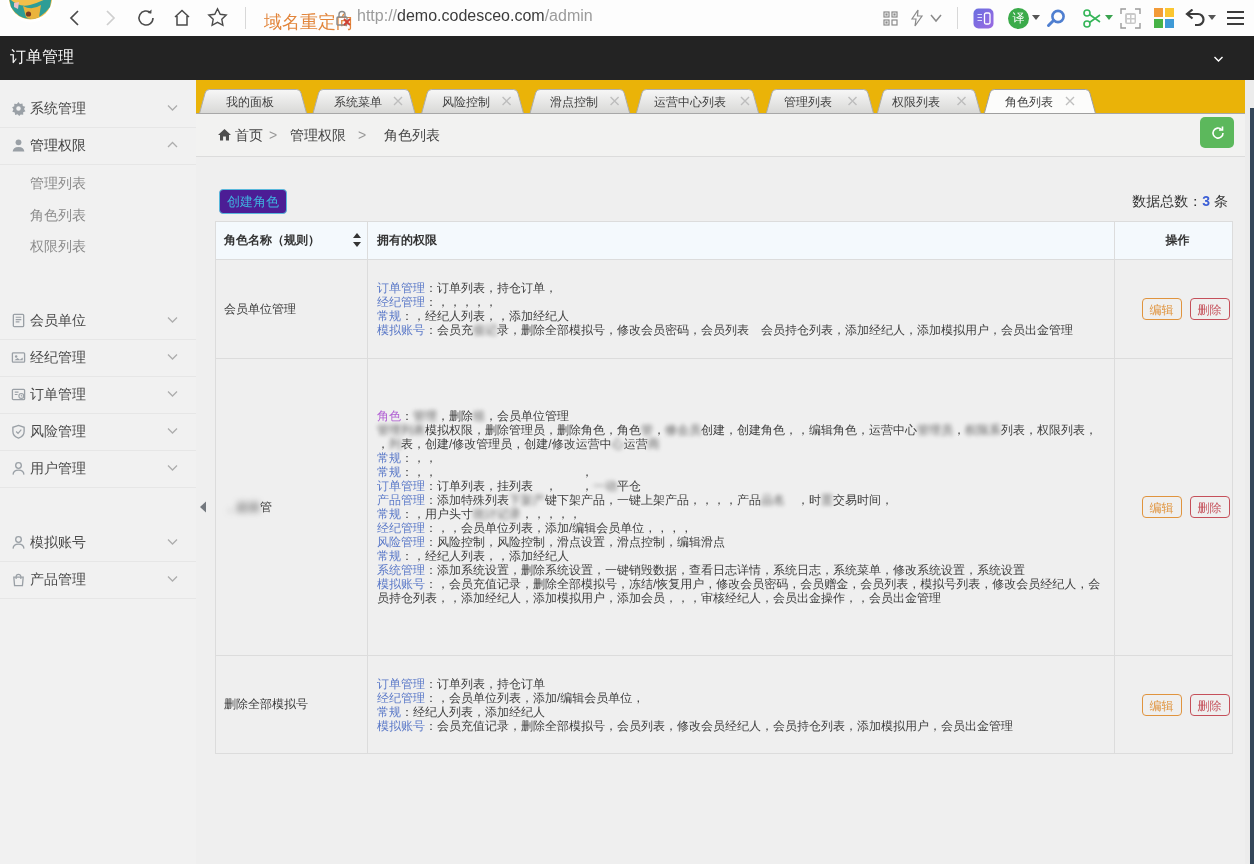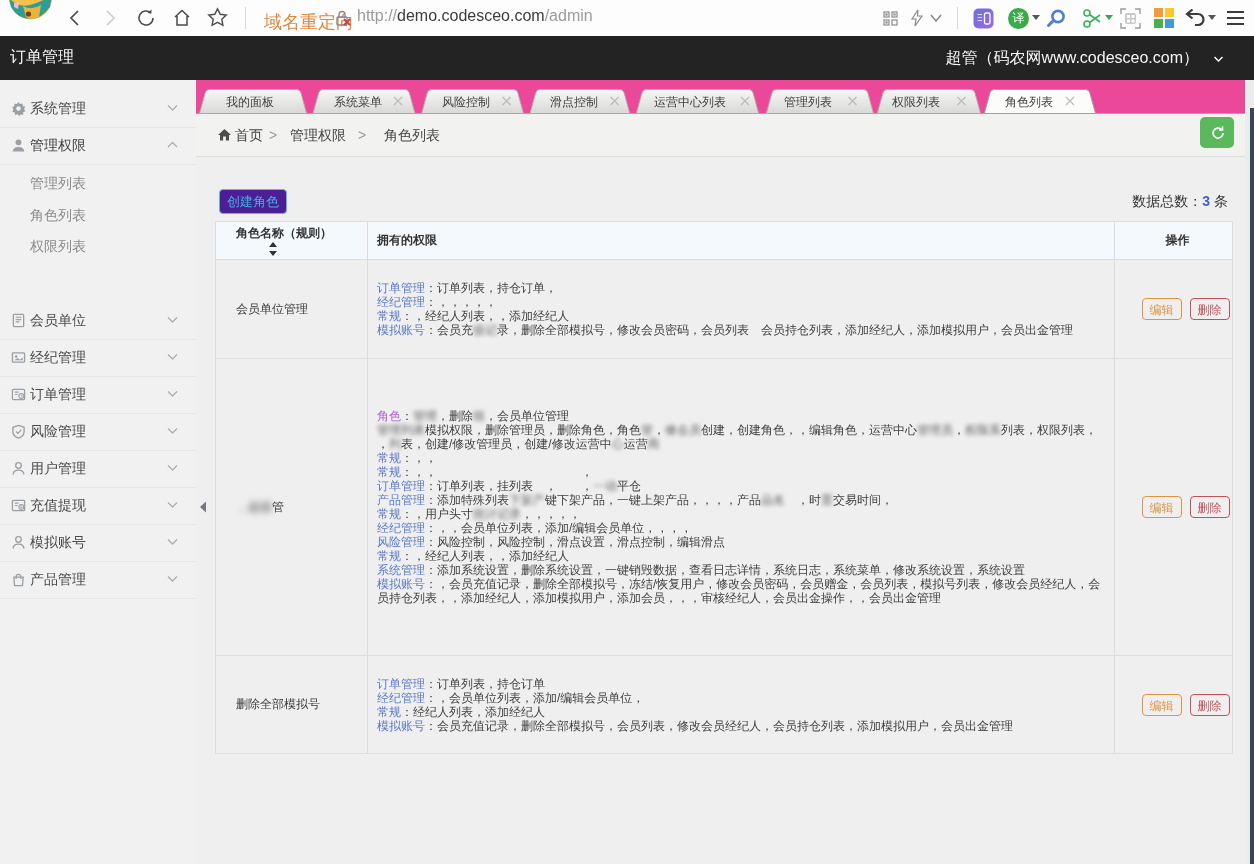--- a/index.html
+++ b/index.html
@@ -12,34 +12,34 @@
 #appbar .user{position:absolute;right:55px;top:12px;font-size:16px;color:#f5f5f5}
 #appbar .caret{position:absolute;right:29px;top:18px;width:13px;height:10px}
 
 #sidebar{left:0;top:80px;width:196px;height:784px;background:#f1f1f1}
 .mi{position:absolute;left:0;width:196px;height:37px;border-bottom:1px solid #e6e6e6}
 .mi .txt{position:absolute;left:30px;top:10px;font-size:14px;color:#4a4a4a}
 .mi .chev{position:absolute;right:18px;top:14px}
 .mi .ico{position:absolute;left:11px;top:11px;width:15px;height:15px;fill:#9aa0a6;stroke:#9aa0a6}
 .smi{position:absolute;left:30px;font-size:14px;color:#8b8b8b}
 
-#tabstrip{left:196px;top:80px;width:1058px;height:34px;background:#ec4899}
+#tabstrip{left:196px;top:80px;width:1058px;height:34px;background:#eab308}
 #breadcrumb{left:196px;top:114px;width:1058px;height:42px;background:#f2f2f1;border-bottom:1px solid #dcdcdc}
 .bc{position:absolute;top:13px;font-size:14px;color:#444}
 #refreshbtn{left:1200px;top:117px;width:34px;height:31px;background:#5cb85c;border-radius:5px}
 
 #createbtn{left:219px;top:189px;width:66px;height:23px;border:1px solid #59b8dc;border-radius:4px;
  background:#4c1d95;color:#3fb4e0;font-size:13px;text-align:center;line-height:23px}
 #total{right:26px;top:193px;font-size:14px;color:#333}
 #total b{color:#3c5fd6;font-weight:bold}
 
 #tbl{left:215px;top:221px;width:1017px;background:#efefef;border-collapse:collapse;table-layout:fixed}
 #tbl td,#tbl th{border:1px solid #dcdcdc;vertical-align:middle;font-size:12px;padding:0;box-sizing:border-box}
 #tbl th{background:#f4f9fd;height:38px;text-align:left;color:#333;font-size:12px}
-#tbl td.c1,#tbl th.c1{padding-left:20px}
+#tbl td.c1,#tbl th.c1{padding-left:8px}
 #tbl td.c2,#tbl th.c2{padding-left:9px;padding-right:6px}
 #tbl .c3{text-align:center;padding-left:24px}
 #tbl th.c3{padding-left:8px}
 .perm{line-height:14px;color:#3f3f3f}
 .lb{color:#5b79c8}
 .lp{color:#b05fd3}
 .btn-e{display:inline-block;width:40px;height:22px;line-height:22px;border:1px solid #e0943e;color:#e0943e;
  border-radius:4px;background:transparent;font-size:12px;text-align:center;box-sizing:border-box}
 .btn-d{display:inline-block;width:40px;height:22px;line-height:22px;border:1px solid #c5505a;color:#c5505a;
  border-radius:4px;background:transparent;font-size:12px;text-align:center;margin-left:8px;box-sizing:border-box}
@@ -161,21 +161,20 @@
  <svg style="position:absolute;left:1208px;top:15px" width="8" height="6" viewBox="0 0 8 6">
       <path d="M0 0 L4 5 L8 0 Z" fill="#555"></path>
     </svg>
 
  <svg style="position:absolute;left:1226px;top:10px" width="19" height="16" viewBox="0 0 19 16">
       <path d="M1 2 H18 M1 8 H18 M1 14 H18" stroke="#3c3c3c" stroke-width="1.8"></path>
     </svg>
 </div>
 <div class="abs" id="appbar">
   <div class="title">订单管理</div>
-  <div class="user">超管（码农网www.codesceo.com）</div>
   <svg class="caret" viewBox="0 0 10 10">
       <path d="M1 3 L5 7 L9 3" stroke="#fff" stroke-width="1.4" fill="none"></path>
     </svg>
 </div>
 <div class="abs" id="sidebar">
  <div class="mi" style="top:10px">
       <svg class="ico" viewBox="0 0 16 16">
         <path d="M8 1 L9.5 3.2 L12.2 2.6 L12.6 5.3 L15.2 6.2 L13.9 8.6 L15.4 10.9 L13 12 L13 14.7 L10.3 14.3 L8.8 16 L7 14 L4.4 14.9 L4 12.2 L1.4 11.4 L2.6 8.9 L1.2 6.7 L3.5 5.5 L3.5 2.8 L6.2 3.1 Z M8 10.4 a2.4 2.4 0 1 0 0-4.8 a2.4 2.4 0 0 0 0 4.8" fill-rule="evenodd" stroke="none"></path>
       </svg>
       <span class="txt">系统管理</span>
@@ -238,32 +237,20 @@
       <svg class="chev" width="11" height="8" viewBox="0 0 11 8">
         <path d="M1 1.5 L5.5 6 L10 1.5" stroke="#adadad" stroke-width="1.3" fill="none"></path>
       </svg>
     </div>
  <div class="mi" style="top:370px">
       <svg class="ico" viewBox="0 0 16 16">
         <circle cx="8" cy="4.8" r="3" fill="none" stroke-width="1.4"></circle>
         <path d="M2.2 14.5 Q2.5 9.8 8 9.8 Q13.5 9.8 13.8 14.5" fill="none" stroke-width="1.4"></path>
       </svg>
       <span class="txt">用户管理</span>
-      <svg class="chev" width="11" height="8" viewBox="0 0 11 8">
-        <path d="M1 1.5 L5.5 6 L10 1.5" stroke="#adadad" stroke-width="1.3" fill="none"></path>
-      </svg>
-    </div>
- <div class="mi" style="top:407px">
-      <svg class="ico" viewBox="0 0 16 16">
-        <rect x="1.5" y="2.5" width="13" height="11" rx="1" fill="none" stroke-width="1.4"></rect>
-        <path d="M4 5.5 H8 M4 8 H7" stroke-width="1.2" fill="none"></path>
-        <circle cx="11" cy="9.5" r="2.6" fill="none" stroke-width="1.2"></circle>
-        <path d="M9.8 8.5 H12.2 M9.8 10.2 H12.2" stroke-width="1" fill="none"></path>
-      </svg>
-      <span class="txt">充值提现</span>
       <svg class="chev" width="11" height="8" viewBox="0 0 11 8">
         <path d="M1 1.5 L5.5 6 L10 1.5" stroke="#adadad" stroke-width="1.3" fill="none"></path>
       </svg>
     </div>
  <div class="mi" style="top:444px">
       <svg class="ico" viewBox="0 0 16 16">
         <circle cx="8" cy="4.8" r="3" fill="none" stroke-width="1.4"></circle>
         <path d="M2.2 14.5 Q2.5 9.8 8 9.8 Q13.5 9.8 13.8 14.5" fill="none" stroke-width="1.4"></path>
       </svg>
       <span class="txt">模拟账号</span>

